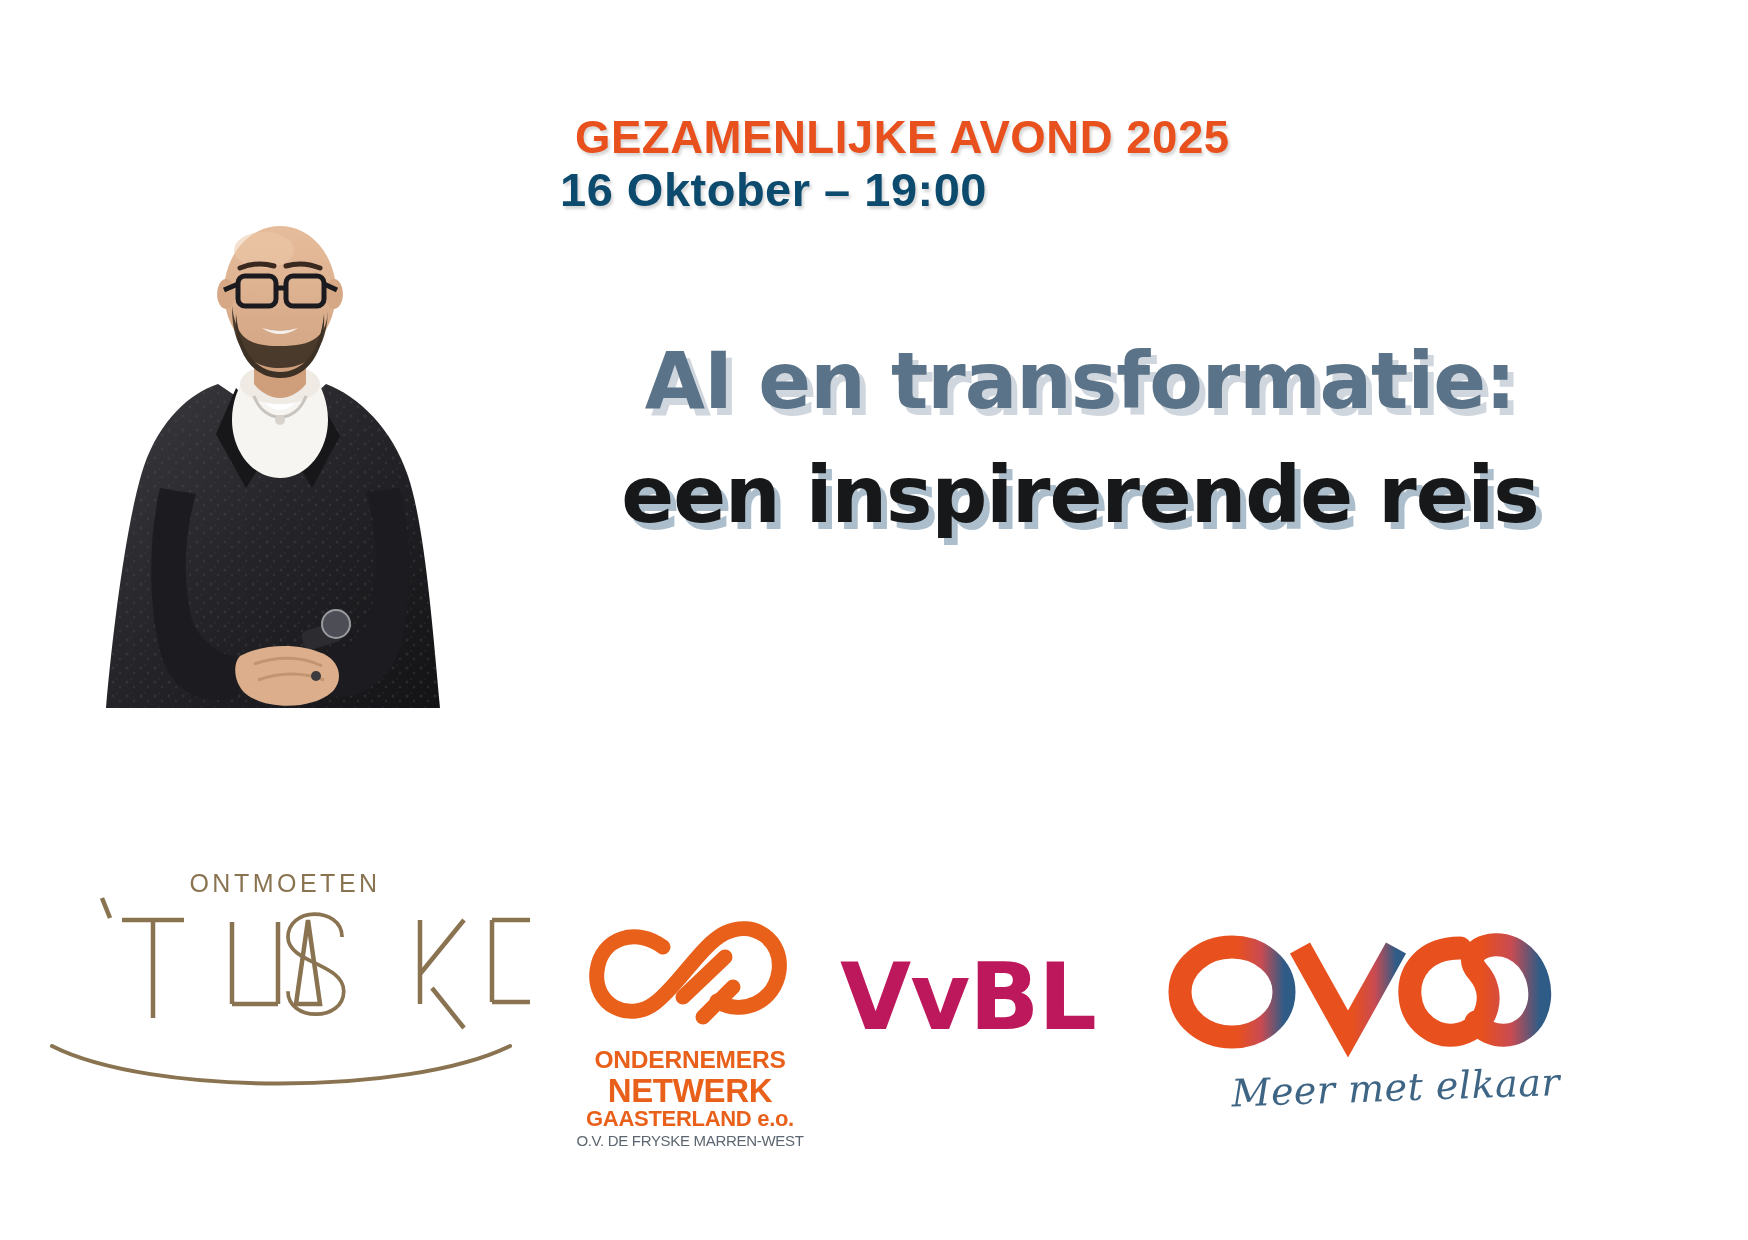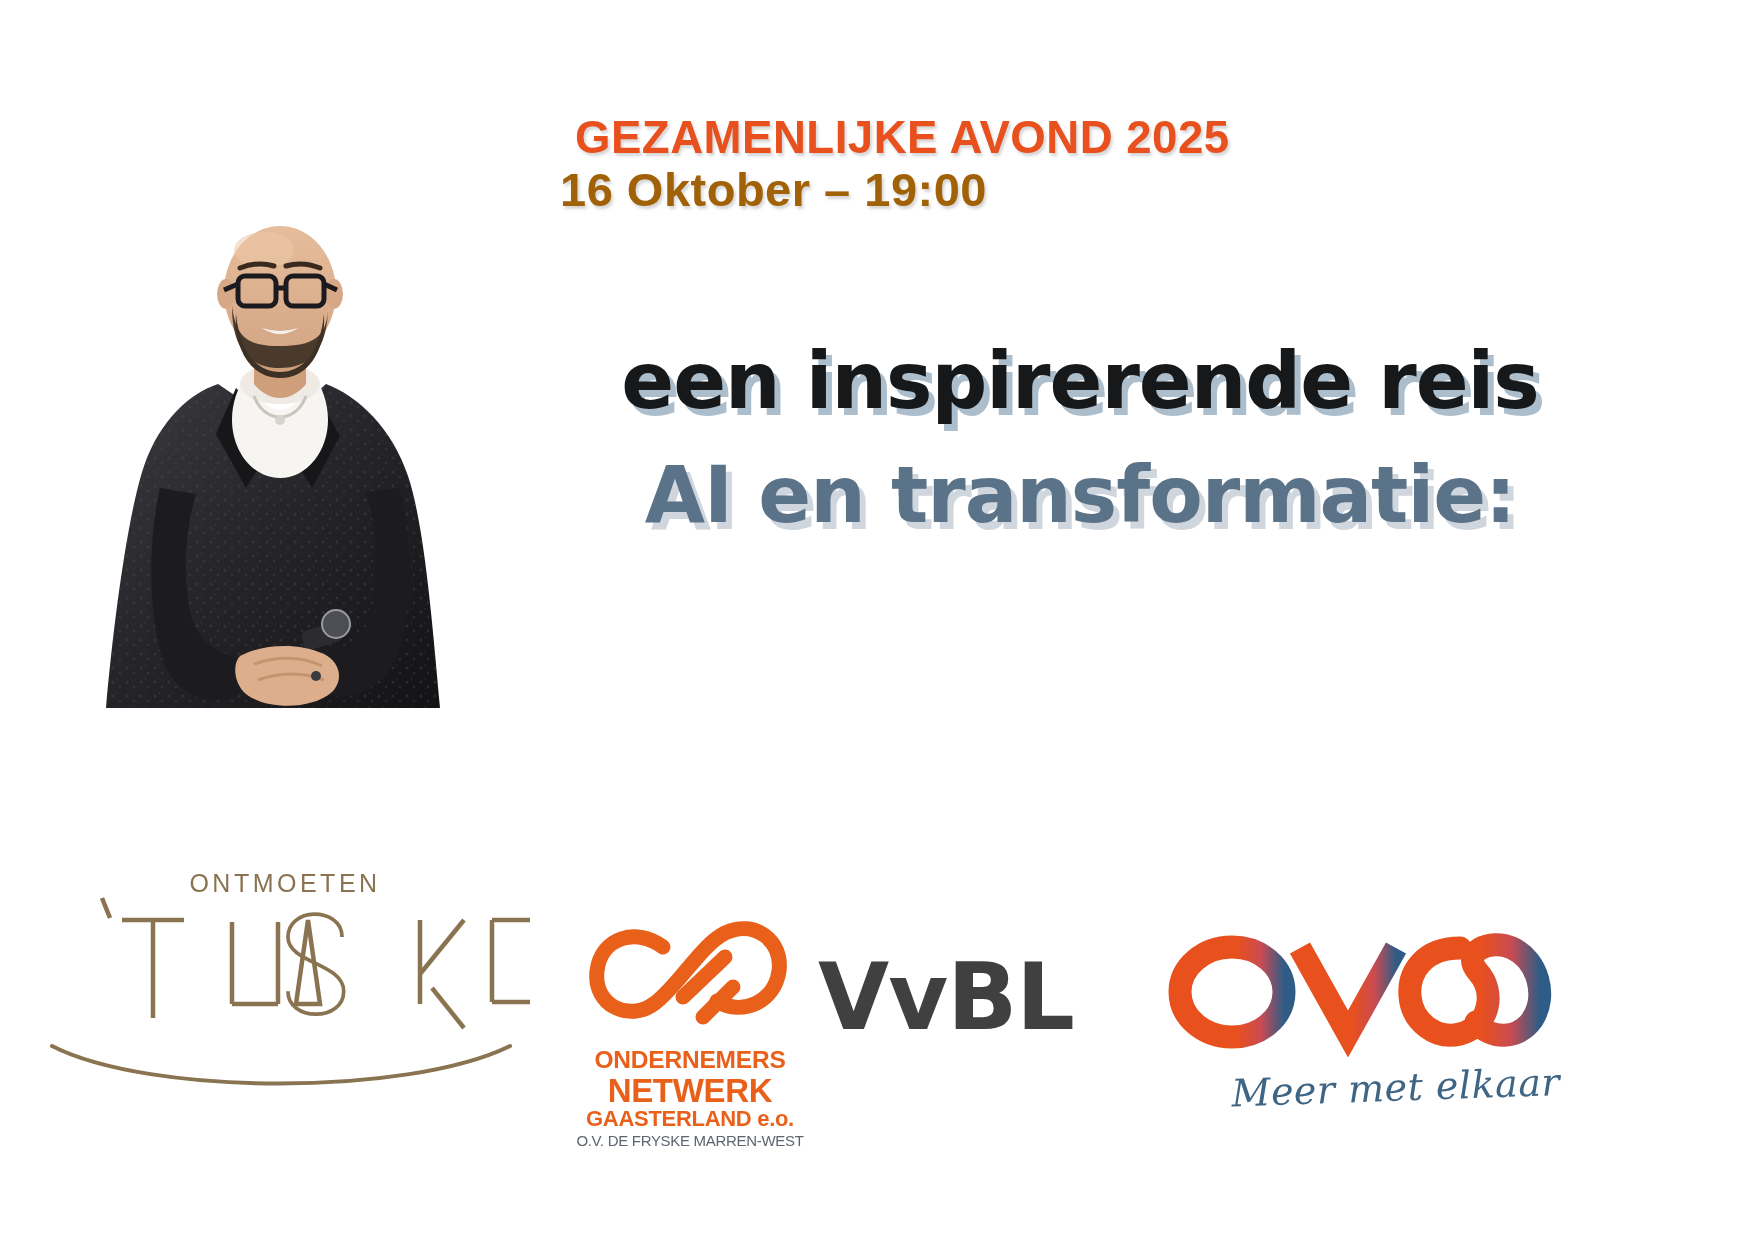--- a/index.html
+++ b/index.html
@@ -39,21 +39,21 @@
     text-shadow: 2px 3px 3px rgba(120,120,120,0.30);
     white-space: nowrap;
     transform: scaleX(0.97);
     transform-origin: center;
   }
   .event-subtitle {
     font-family: "Liberation Sans Narrow", "Liberation Sans", sans-serif;
     font-weight: bold;
     font-size: 47px;
     letter-spacing: 0.5px;
-    color: #a16207;
+    color: #0c4a6e;
     text-shadow: 2px 3px 3px rgba(120,120,120,0.30);
     white-space: nowrap;
     margin-top: 2px;
   }
 
   
   .speaker-photo {
     position: absolute;
     left: 40px;
     top: 188px;
@@ -143,23 +143,24 @@
     letter-spacing: -0.3px;
     margin-top: 3px;
   }
 
   
   .logo-vvbl { left: 818px; top: 92px; width: 300px; height: 110px; }
   .vvbl-text {
     font-family: "DejaVu Sans", sans-serif;
     font-weight: bold;
     font-size: 92px;
-    color: #404040;
+    color: #be185d;
     letter-spacing: -1px;
     line-height: 1;
+    text-align: center;
   }
 
   
   .logo-ovo { left: 1160px; top: 40px; width: 400px; height: 230px; }
   .ovo-tagline {
     position: absolute;
     left: 0;
     top: 160px;
     width: 400px;
     text-align: right;
@@ -246,22 +247,22 @@
       <circle cx="296" cy="436" r="14" fill="#4d4d55" stroke="#9a9aa2" stroke-width="2"></circle>
 
       <path d="M200 468 C222 456 258 454 284 466 C300 474 304 492 292 504 C272 522 226 522 206 506 C194 496 192 476 200 468 Z" fill="#dcae8b"></path>
       <path d="M214 476 C236 468 262 468 282 478" stroke="#c2946f" stroke-width="3" fill="none"></path>
       <path d="M218 492 C240 484 264 484 284 492" stroke="#c2946f" stroke-width="3" fill="none"></path>
       <circle cx="276" cy="488" r="5" fill="#3a3a3f"></circle>
     </svg>
   </div>
 
   <div class="headline">
+    <div class="headline-line headline-line-1">AI en transformatie:</div>
     <div class="headline-line headline-line-2">een inspirerende reis</div>
-    <div class="headline-line headline-line-1">AI en transformatie:</div>
   </div>
 
   <div class="logo-strip">
 
     <div class="logo logo-onw">
       <svg viewBox="0 0 230 140" width="230" height="140">
         <g fill="none" stroke="#E8601A" stroke-width="15" stroke-linecap="round">
           <path d="M88 42 C62 22 26 32 22 66 C18 100 54 118 80 98 C104 80 126 40 150 28 C180 14 208 36 204 66 C200 96 168 112 142 96"></path>
           <line x1="108" y1="92" x2="150" y2="52"></line>
           <line x1="128" y1="112" x2="158" y2="82"></line>

